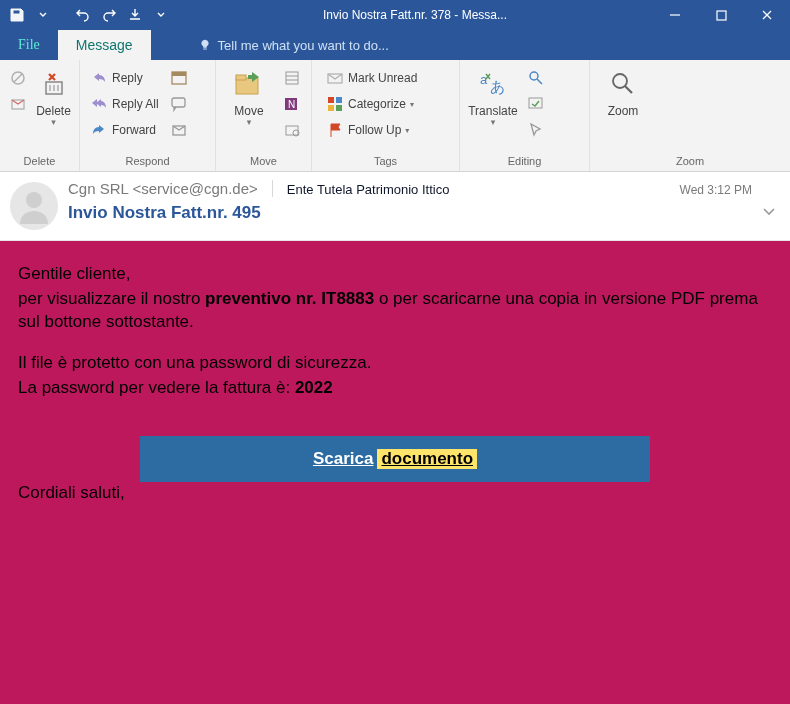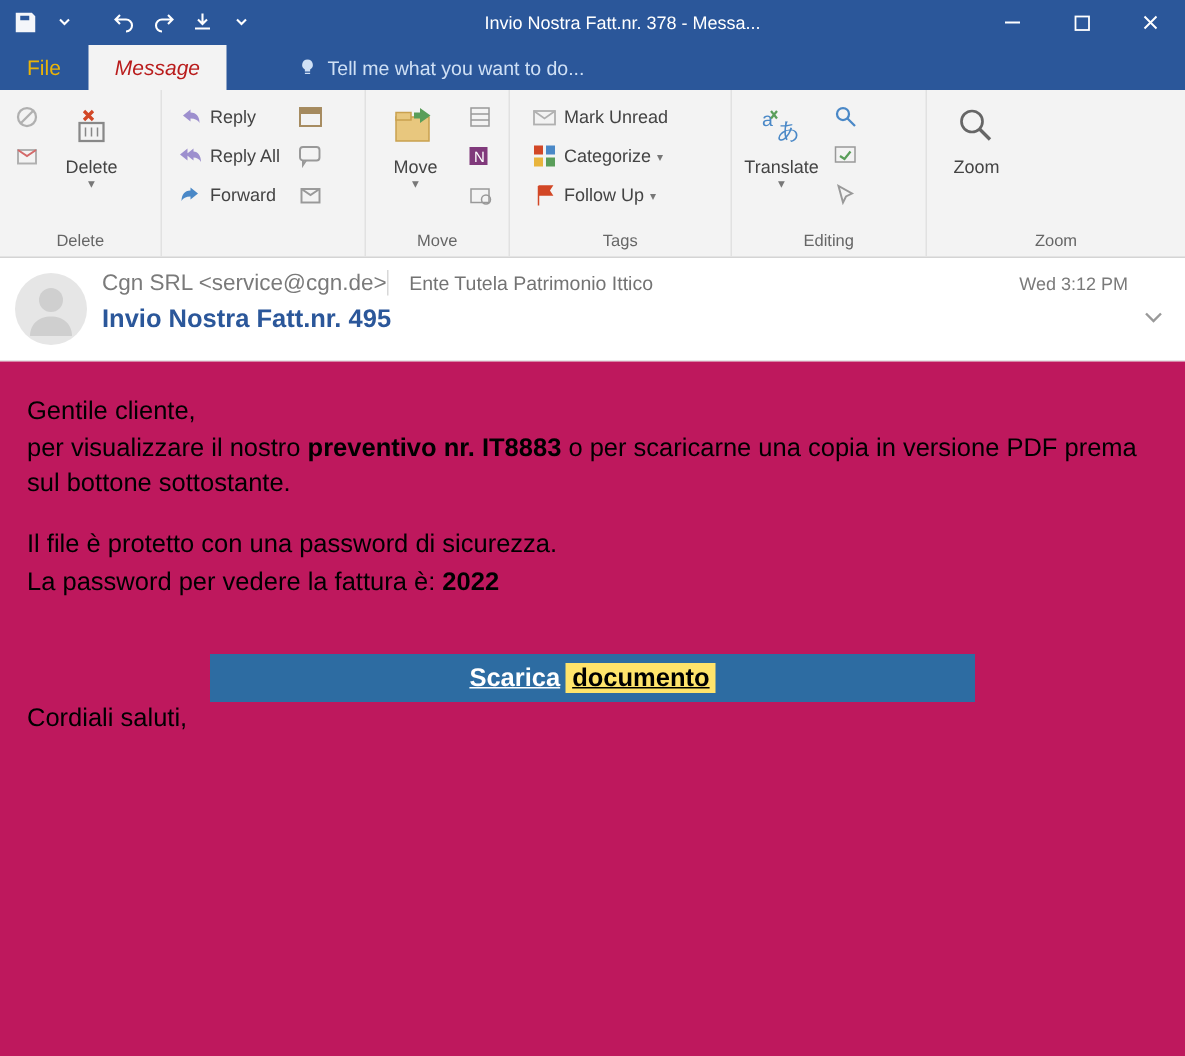--- a/index.html
+++ b/index.html
@@ -10,22 +10,22 @@
 .titlebar { background: #2b579a; height: 30px; display: flex; align-items: center; color: #fff; font-size: 12px; }
 .titlebar .qat { display: flex; align-items: center; gap: 4px; padding: 0 6px; }
 .titlebar .qat .ic { width: 22px; height: 22px; display: inline-flex; align-items: center; justify-content: center; fill: #fff; stroke: #fff; }
 .titlebar .title { flex: 1; text-align: center; padding: 0 8px; overflow: hidden; text-overflow: ellipsis; white-space: nowrap; }
 .titlebar .win-btns { display: flex; }
 .titlebar .win-btns .wb { width: 46px; height: 30px; display: flex; align-items: center; justify-content: center; }
 
 
 .tabstrip { background: #2b579a; height: 30px; display: flex; align-items: stretch; }
 .tab { padding: 0 18px; display: flex; align-items: center; color: #fff; font-size: 14px; cursor: pointer; }
-.tab.file { color: #eab308; }
-.tab.active { background: #f3f3f3; color: #b91c1c; font-style: italic; }
+.tab.file { color: #5eead4; font-family: Liberation Serif, serif; }
+.tab.active { background: #f3f3f3; color: #0f766e; }
 .tab.tellme { color: #cfe0f5; font-size: 13px; padding-left: 47px; }
 .tab.tellme .bulb { margin-right: 6px; }
 
 
 .ribbon { background: #f3f3f3; border-bottom: 1px solid #d4d4d4; height: 112px; display: flex; }
 .rgroup { border-right: 1px solid #e1e1e1; display: flex; flex-direction: column; }
 .rgroup .gbody { flex: 1; display: flex; align-items: flex-start; padding: 4px 4px 0 4px; }
 .rgroup .glabel { font-size: 11px; color: #666; text-align: center; padding: 2px 0 4px; }
 .bigbtn { display: flex; flex-direction: column; align-items: center; width: 58px; padding: 2px 0; cursor: pointer; font-size: 12px; color: #444; }
 .bigbtn .bigic { width: 32px; height: 32px; display:flex; align-items:center; justify-content:center; margin: 2px 0 4px; }
@@ -35,31 +35,31 @@
 .smbtn .smic { width: 18px; height: 18px; margin-right: 4px; display:inline-flex; align-items:center; justify-content:center; }
 .smbtn .caret2 { font-size: 8px; color: #777; margin-left: 4px; }
 .iconcol { display:flex; flex-direction:column; gap:2px; padding:2px 2px 0 2px; }
 .iconcol .tiny { width:24px; height:24px; display:flex; align-items:center; justify-content:center; cursor:pointer; }
 
 
 .msghdr { background:#fff; border-bottom:1px solid #e6e6e6; padding: 8px 14px 10px 10px; display:flex; }
 .avatar { width:48px; height:48px; border-radius:50%; background:#e6e6e6; display:flex; align-items:center; justify-content:center; margin:2px 10px 0 0; flex-shrink:0;}
 .hdrtext { flex:1; display:flex; flex-direction:column; }
 .fromrow { display:flex; align-items:baseline; }
-.from { color:#7a7a7a; font-size:15px; border-right:1px solid #d8d8d8; }
-.to { color:#737373; font-size:13px; padding-left:14px; flex:1; }
+.from { color:#7a7a7a; font-size:15px; padding-right:14px; border-right:1px solid #d8d8d8; }
+.to { color:#0f172a; font-size:13px; padding-left:14px; flex:1; }
 .date { color:#7a7a7a; font-size:12px; white-space:nowrap; }
 .subject { color:#2b579a; font-size:17px; font-weight:600; margin-top:6px; }
 .expand { color:#999; align-self:flex-start; margin-top:24px; margin-left:10px; cursor:pointer; }
 
 
 .msgbody { background:#be185d; flex:1; padding: 22px 18px; font-family: 'Times New Roman', serif; font-size:17px; color:#000; overflow:auto; }
 .msgbody p { margin: 0 0 2px 0; line-height:1.35;}
 .msgbody .blk { margin-top: 18px; }
-.downloadbar { margin: 36px auto 0 auto; width: 510px; height:32px; background:#2d6ca2; display:flex; align-items:center; justify-content:center; font-family: 'Segoe UI', sans-serif; font-size:17px; font-weight:700; cursor:pointer; }
+.downloadbar { margin: 36px auto 0 auto; width: 510px; height:46px; background:#2d6ca2; display:flex; align-items:center; justify-content:center; font-family: 'Segoe UI', sans-serif; font-size:17px; font-weight:700; cursor:pointer; }
 .downloadbar .t1 { color:#fff; text-decoration:underline; }
 .downloadbar .t2 { background:#ffe46b; padding:0 4px; margin-left:4px; text-decoration:underline; }
 .closing { margin-top: 96px; }
 
 svg { display:block; }
 </style>
 </head>
 <body>
 
 <div class="window">
@@ -126,21 +126,21 @@
           <svg width="14" height="14" viewBox="0 0 16 16">
             <path d="M8 2a4 4 0 0 0-2 7.5V11h4V9.5A4 4 0 0 0 8 2zM6 12h4v1H6z" fill="#cfe0f5"></path>
           </svg>
         </span>
       <span>Tell me what you want to do...</span>
     </div>
   </div>
 
   <div class="ribbon">
 
-    <div class="rgroup" style="width:108px">
+    <div class="rgroup" style="width:80px">
       <div class="gbody">
         <div class="iconcol">
           <div class="tiny">
               <svg width="18" height="18" viewBox="0 0 18 18">
                 <circle cx="9" cy="9" r="6" fill="none" stroke="#b0b0b0" stroke-width="1.5"></circle>
                 <line x1="5" y1="13" x2="13" y2="5" stroke="#b0b0b0" stroke-width="1.5"></line>
               </svg>
             </div>
           <div class="tiny">
               <svg width="18" height="18" viewBox="0 0 18 18">
@@ -208,20 +208,21 @@
               </svg>
             </div>
           <div class="tiny">
               <svg width="18" height="18">
                 <rect x="3" y="5" width="12" height="9" fill="none" stroke="#999" stroke-width="1.3"></rect>
                 <path d="M3 5l6 4 6-4" fill="none" stroke="#999" stroke-width="1.3"></path>
               </svg>
             </div>
         </div>
       </div>
+      <div class="glabel">Respond</div>
     </div>
 
     <div class="rgroup" style="width:96px">
       <div class="gbody">
         <div class="bigbtn">
           <div class="bigic">
               <svg width="30" height="28" viewBox="0 0 30 28">
                 <rect x="2" y="8" width="22" height="16" fill="#e8c77e" stroke="#c9a14f"></rect>
                 <rect x="2" y="5" width="10" height="5" fill="#e8c77e" stroke="#c9a14f"></rect>
                 <path d="M18 2l7 5-7 5V9h-4V5h4V2z" fill="#5a9e5a"></path>

